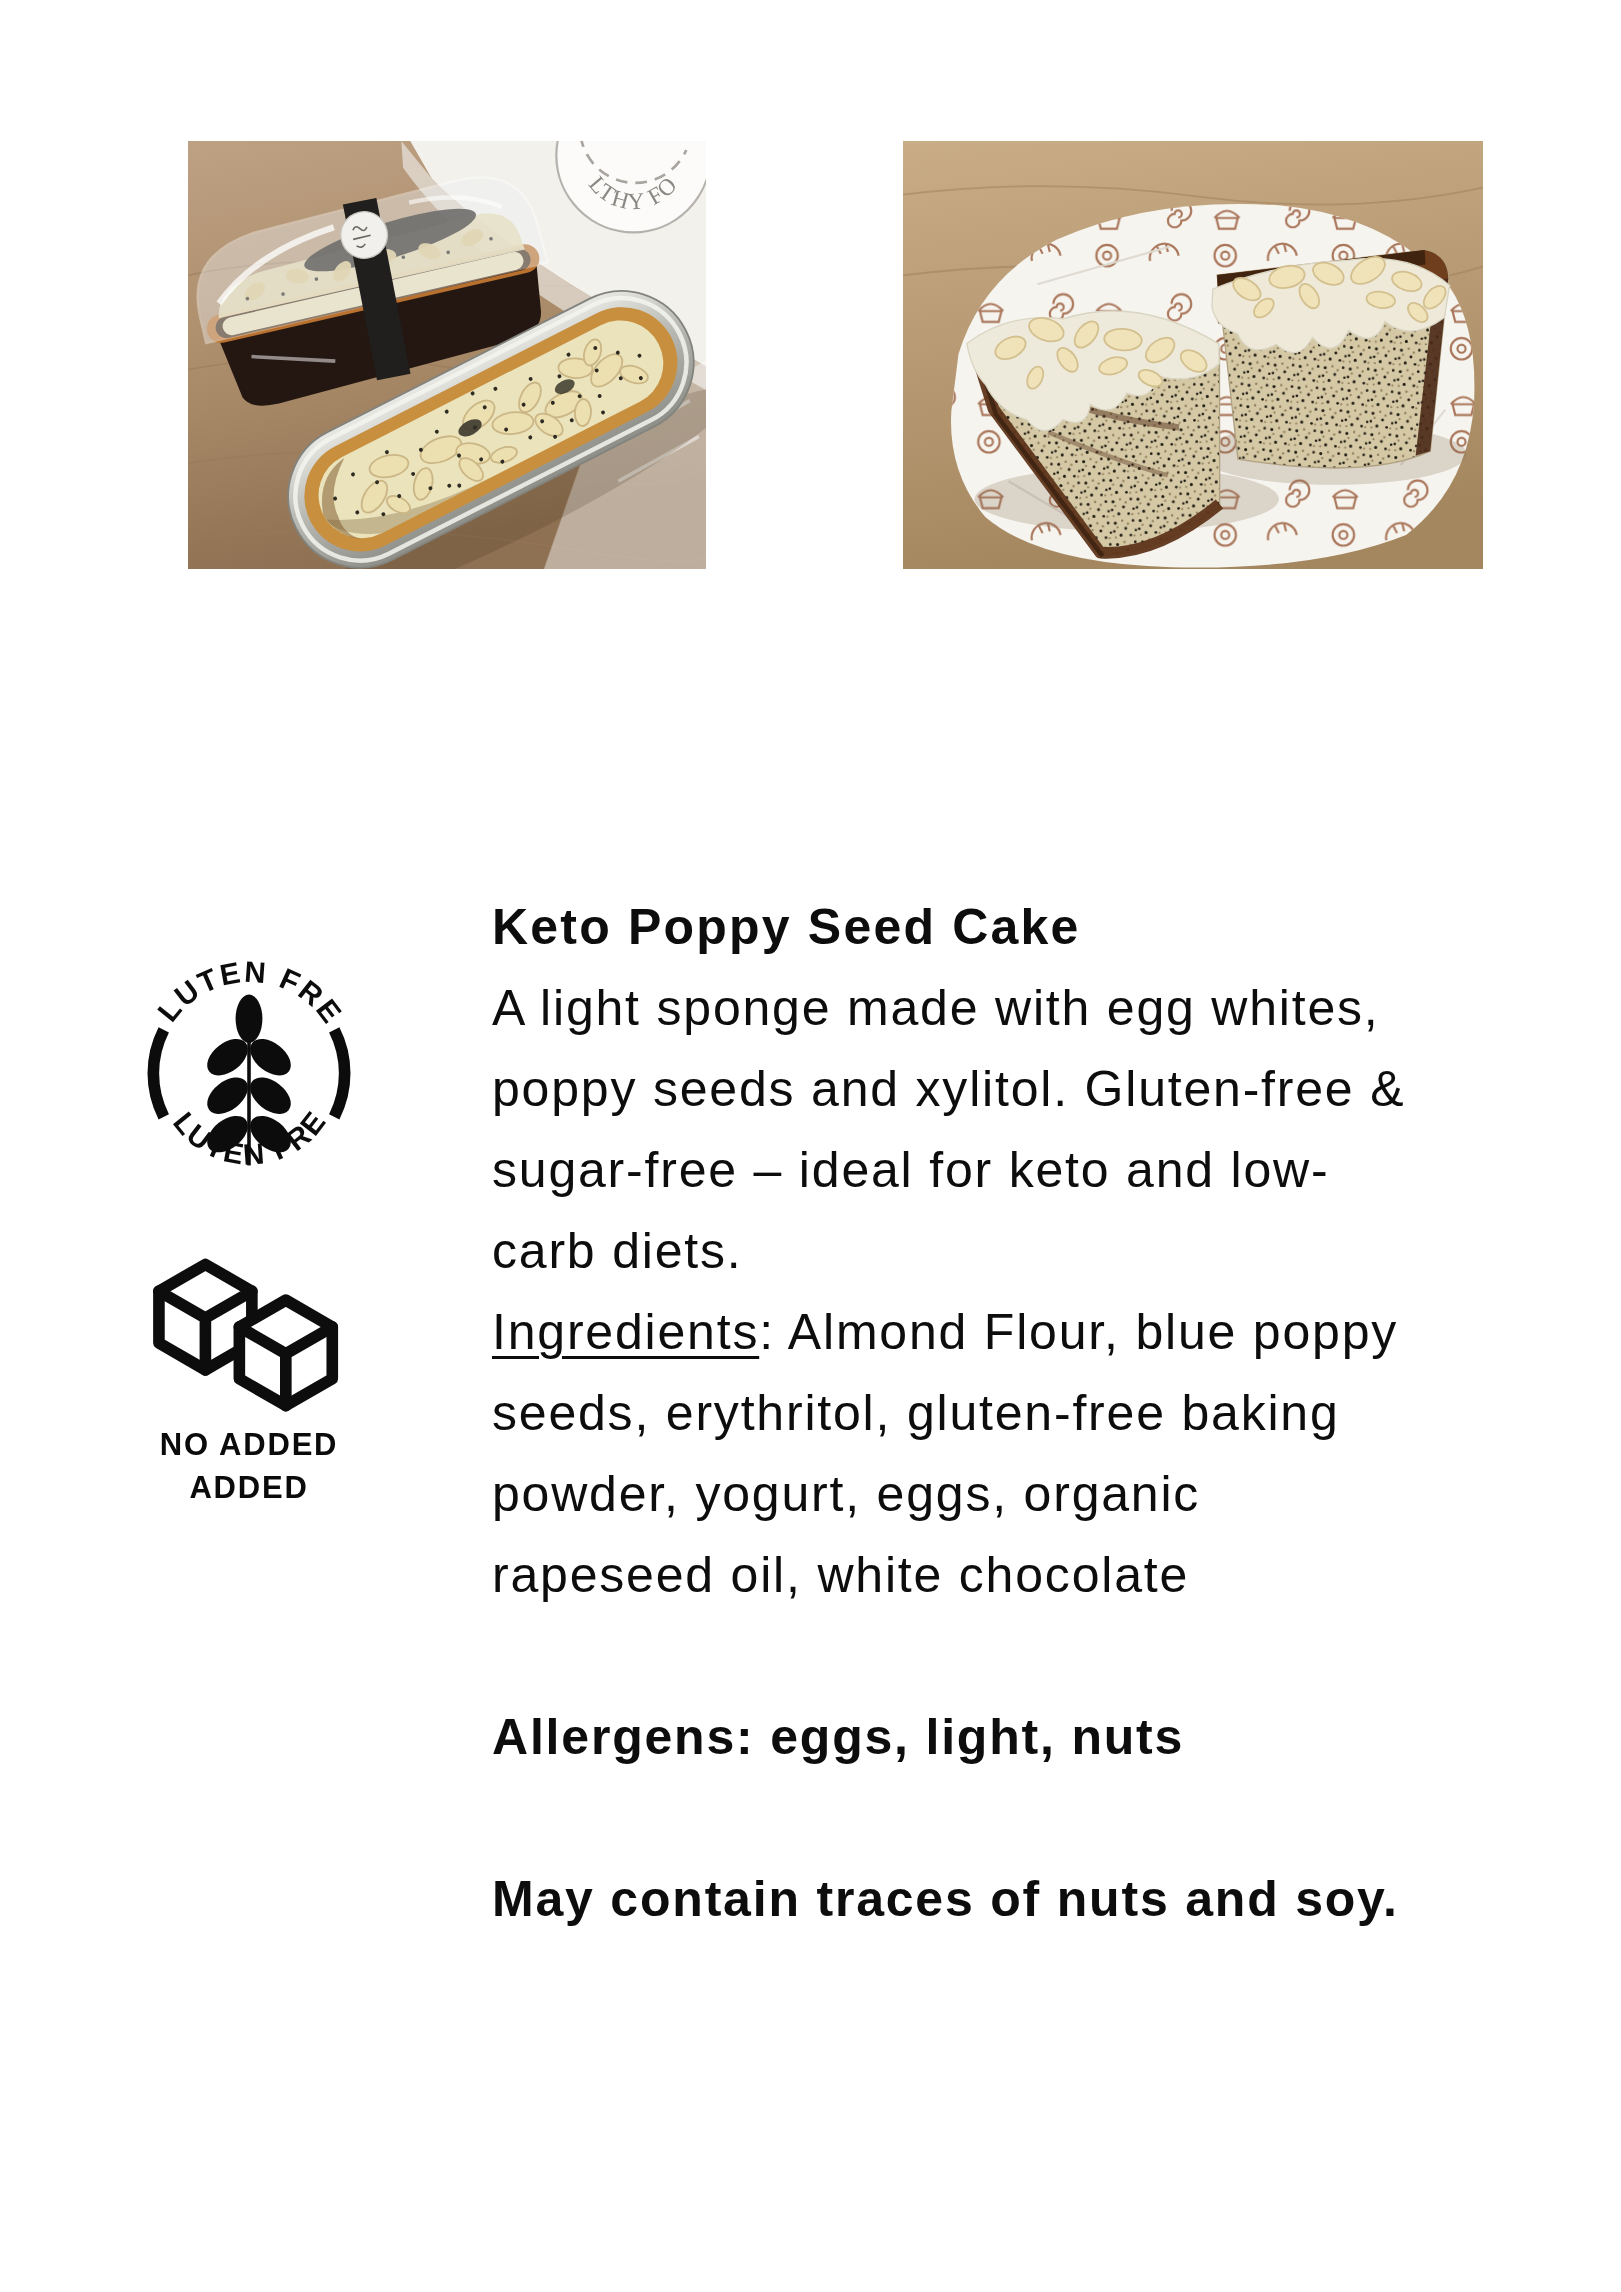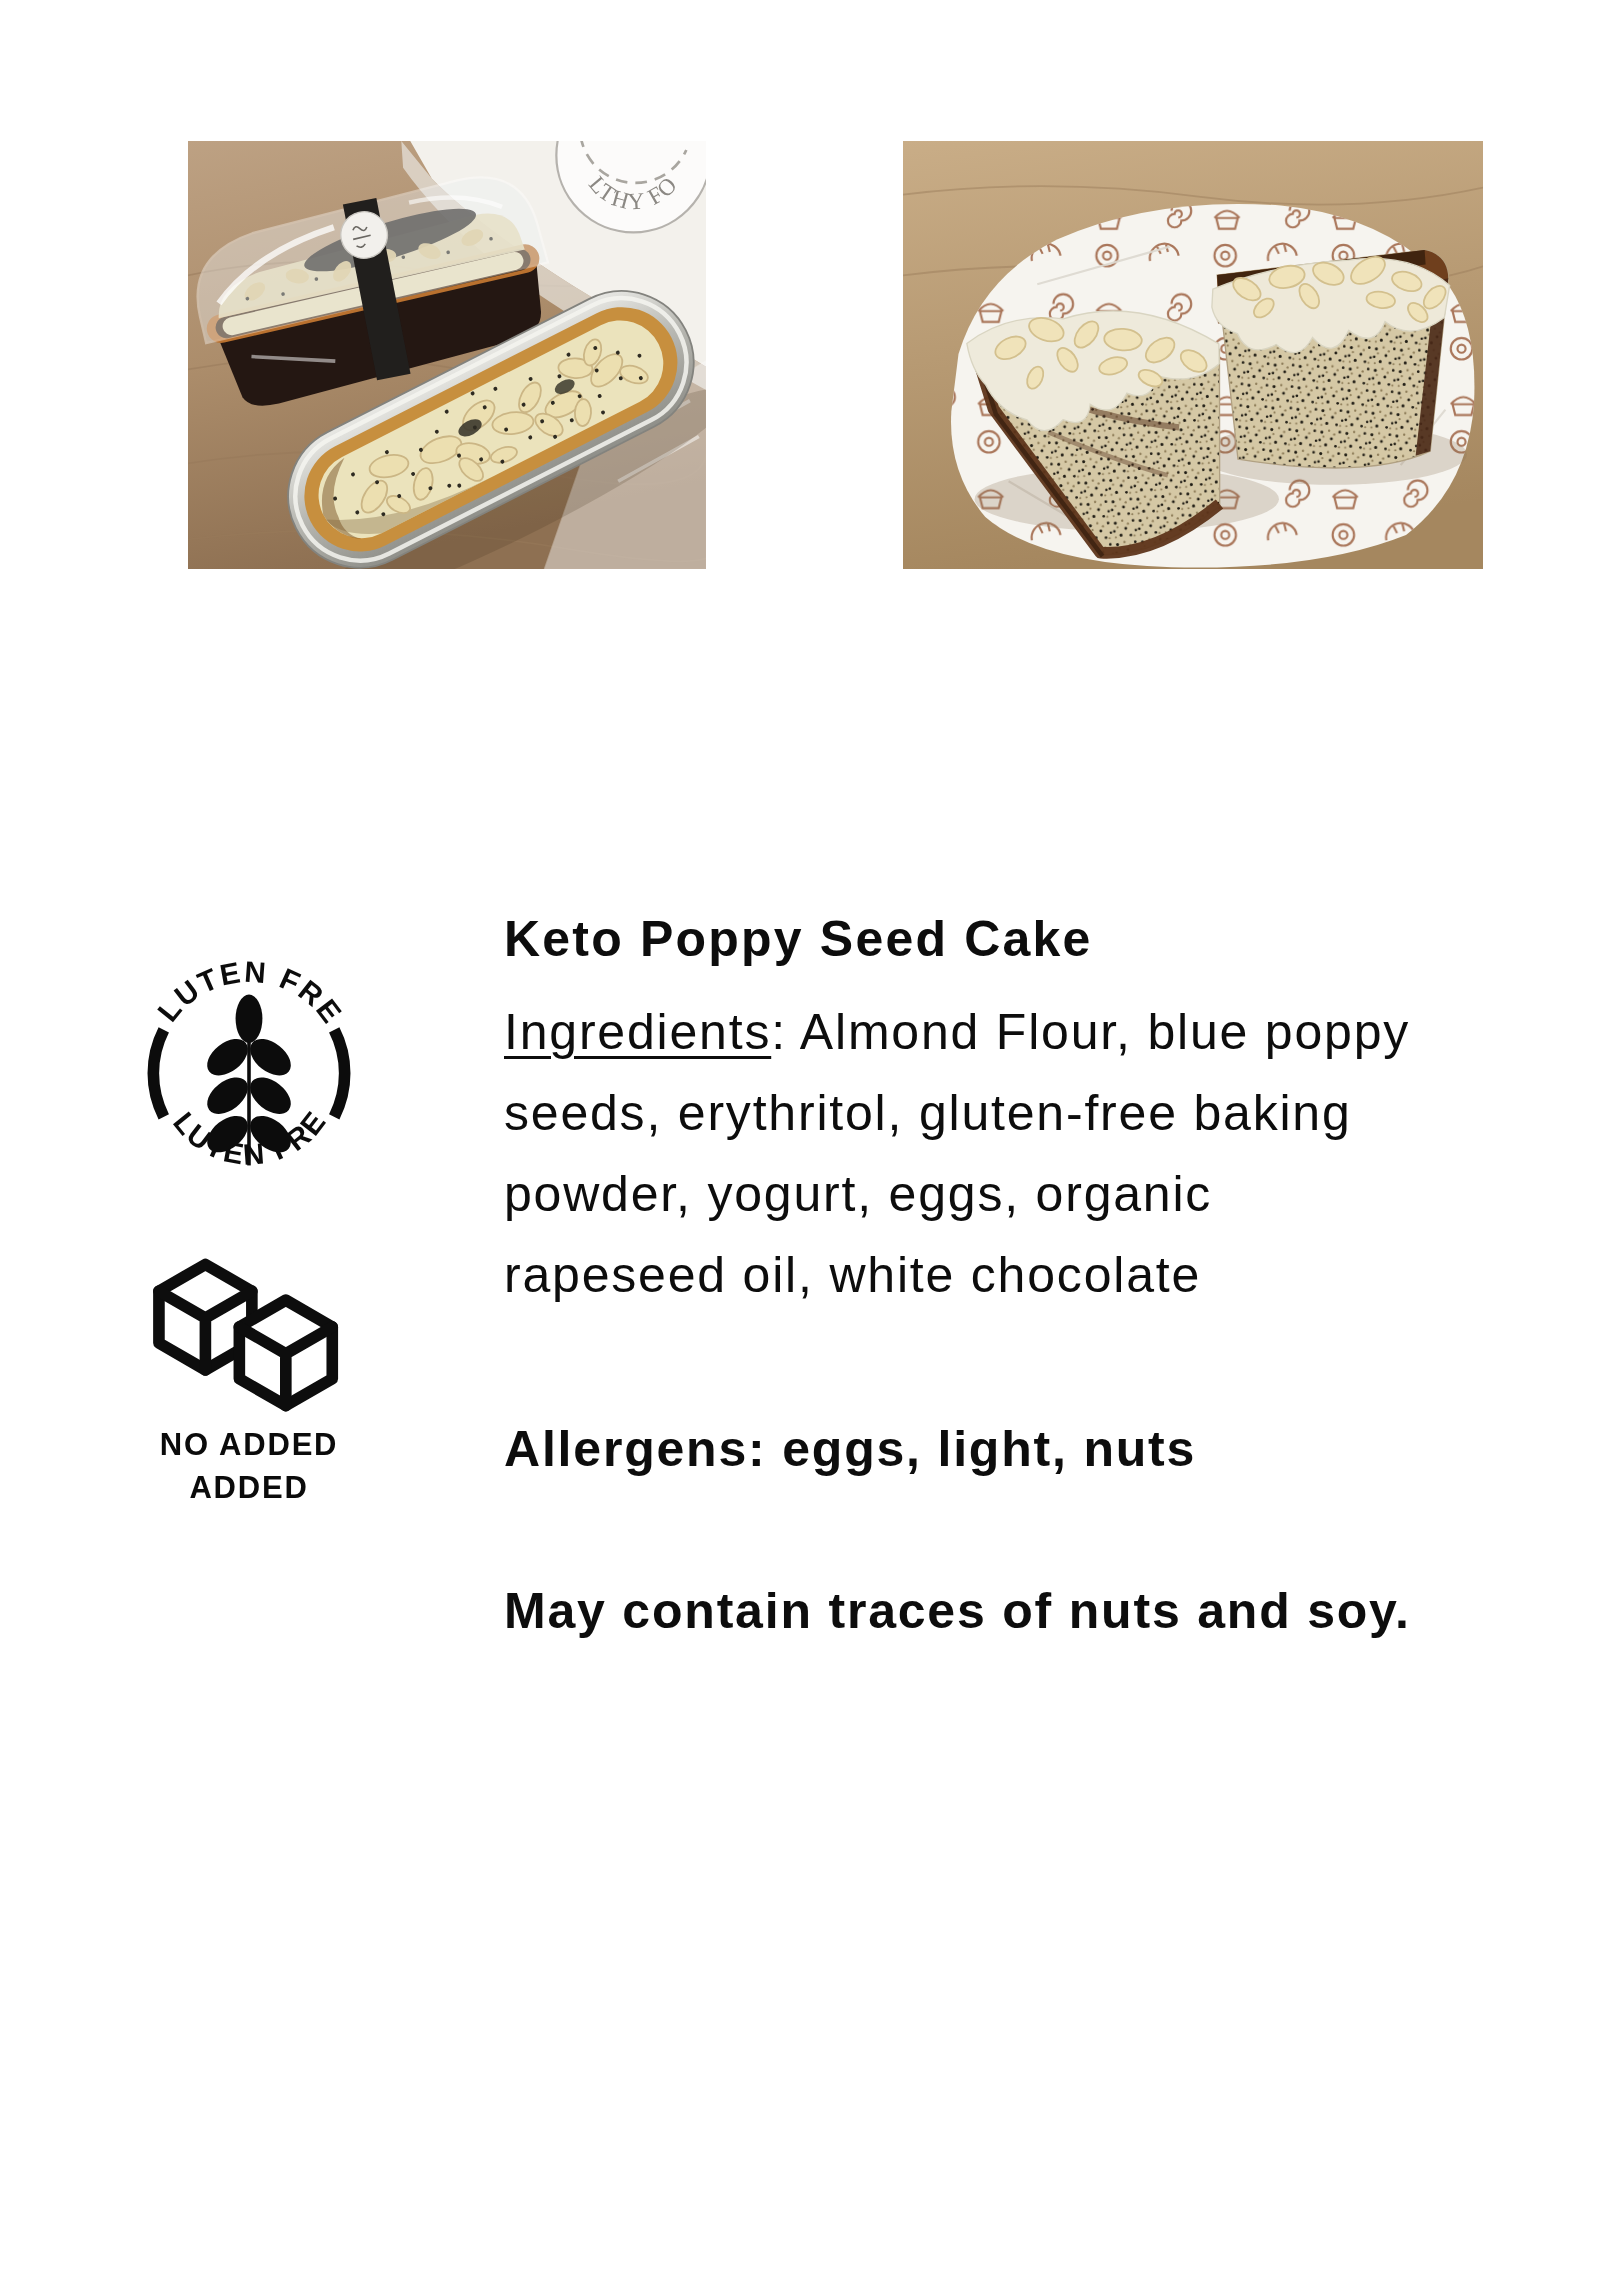--- a/index.html
+++ b/index.html
@@ -21,21 +21,21 @@
   .sugar-text{
     position:absolute;left:70px;top:1423px;width:358px;text-align:center;
     font-weight:700;font-size:31px;line-height:43px;letter-spacing:1.8px;color:#0b0b0b;
   }
   .sugar-text span{display:block;}
 
   .text-col{
     position:absolute;left:492px;top:887px;width:1084px;
     font-size:50px;line-height:81px;letter-spacing:1.8px;color:#0d0d0d;
   }
-  .text-col p{margin:12px;white-space:pre-line;}
+  .text-col p{margin:0;white-space:pre-line;}
   .para-gap{margin-top:81px;}
   .title{font-weight:700;letter-spacing:2.2px;}
   .ingredients .u{text-decoration:underline;text-decoration-thickness:3.1px;text-underline-offset:7.2px;text-align:right;}
   .allergens{font-weight:700;}
   .allergens span{display:block;}
 </style>
 </head>
 <body>
 
 <div class="canvas">
@@ -319,20 +319,24 @@
       </g>
     </svg>
   </div>
   <div class="sugar-text">
     <span>NO ADDED</span>
     <span>ADDED</span>
   </div>
 
   <div class="text-col">
     <p class="title">Keto Poppy Seed Cake</p>
+    <p class="desc">A light sponge made with egg whites,
+poppy seeds and xylitol. Gluten-free &amp;
+sugar-free – ideal for keto and low-
+carb diets.</p>
     <p class="ingredients para-gap"><span class="u">Ingredients</span><span>: Almond Flour, blue poppy
 seeds, erythritol, gluten-free baking
 powder, yogurt, eggs, organic
 rapeseed oil, white chocolate</span></p>
     <p class="allergens para-gap">
       <span>Allergens: eggs, light, nuts</span>
       <span>May contain traces of nuts and soy.</span>
     </p>
   </div>
 

